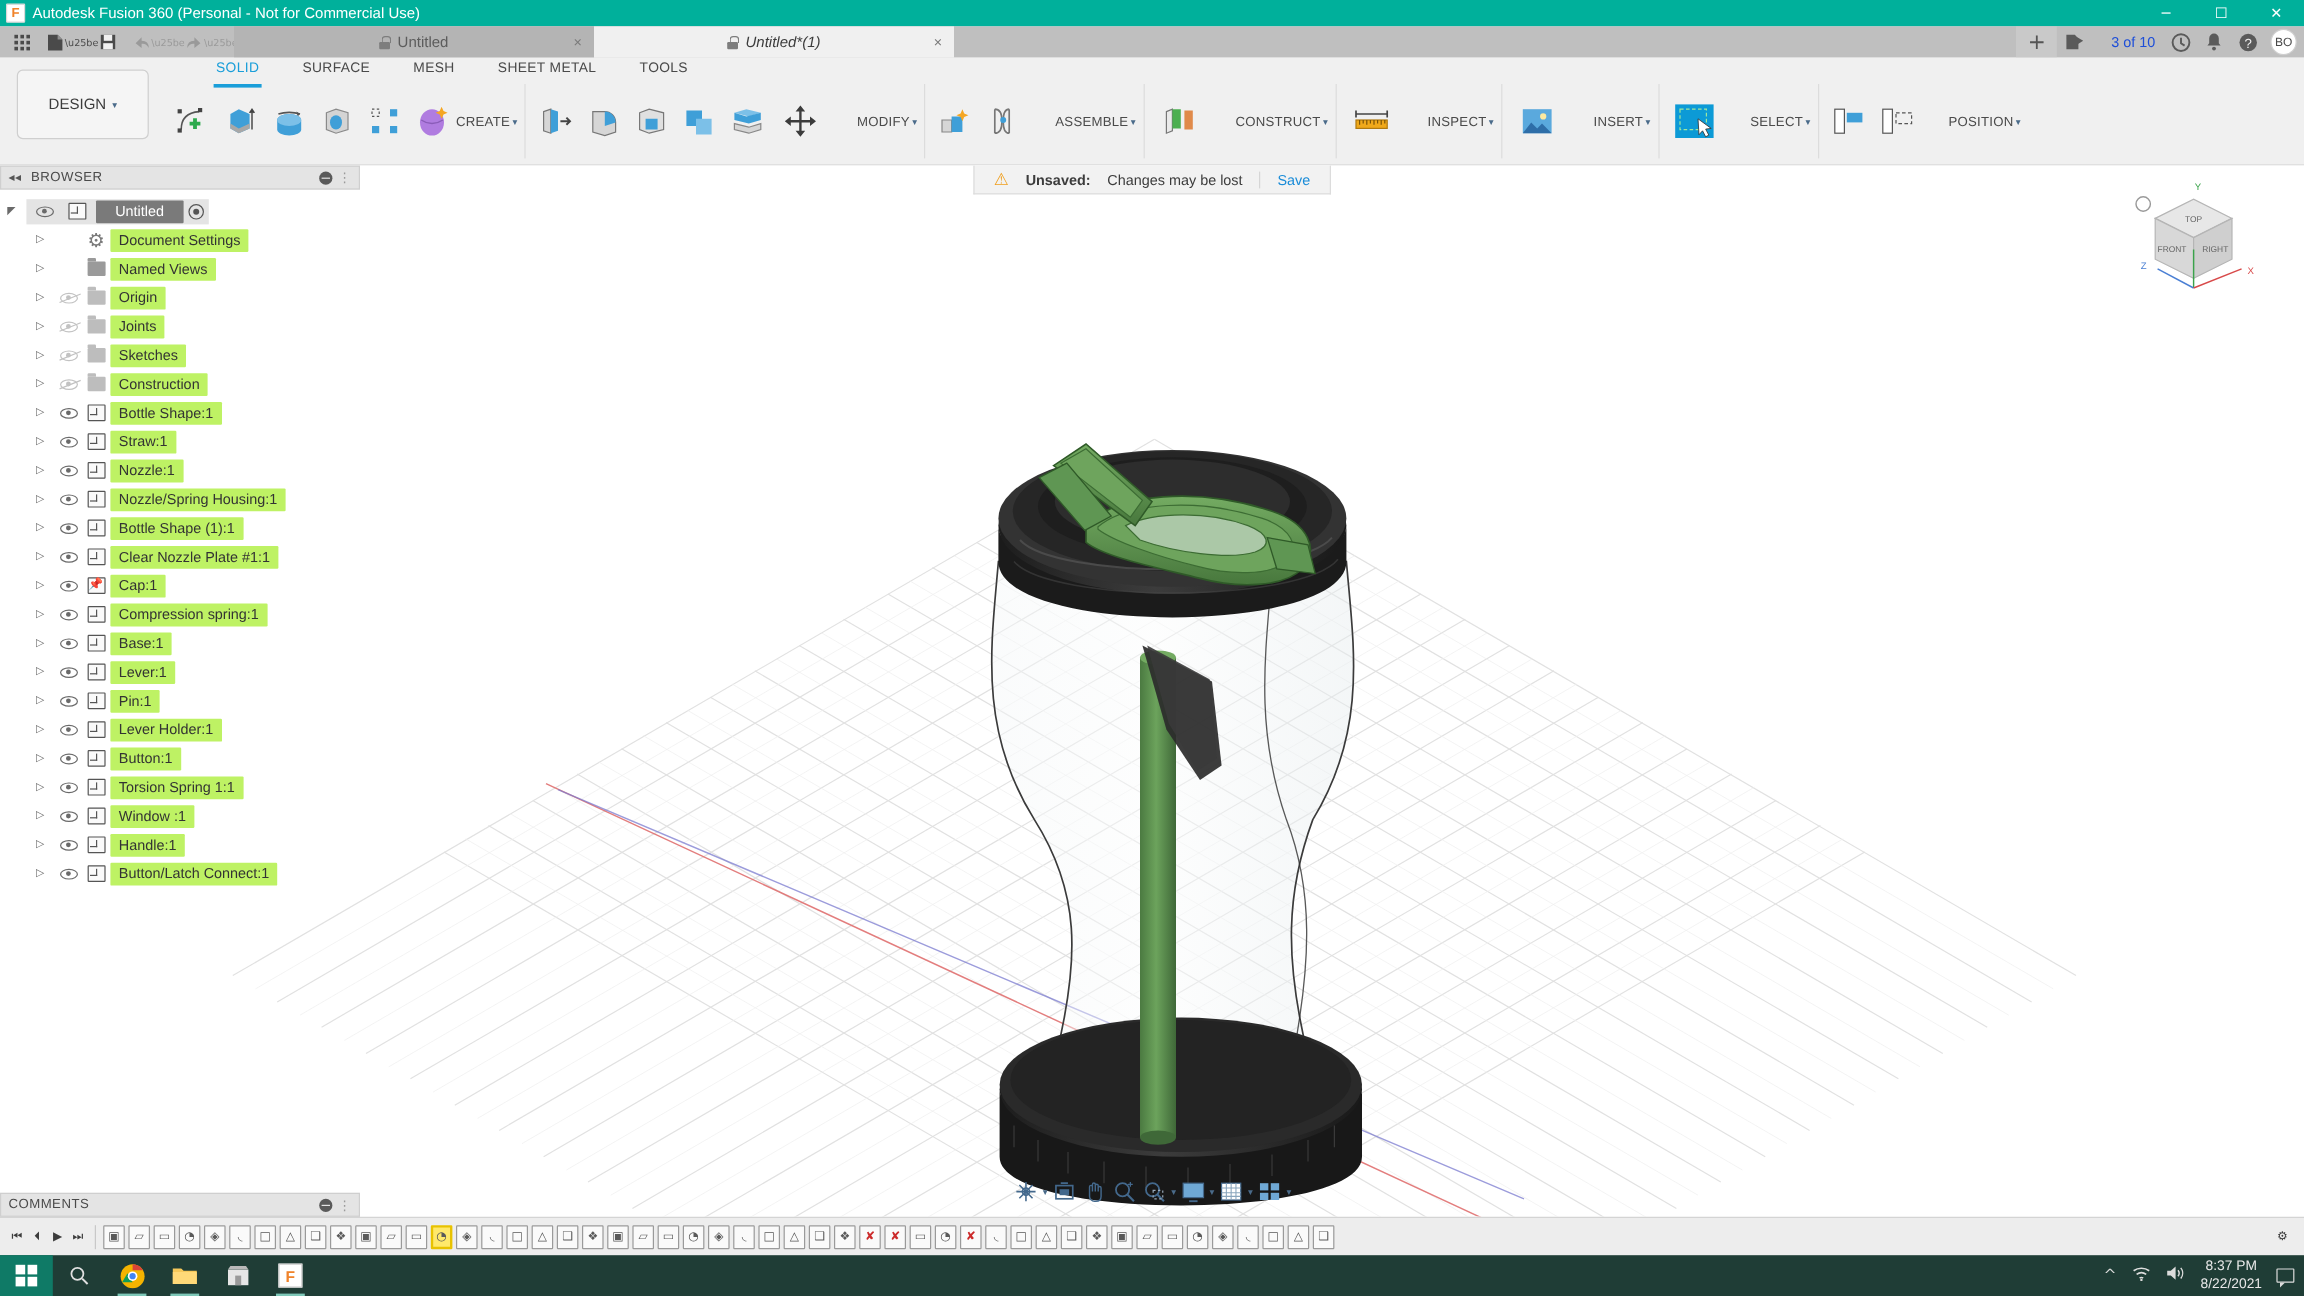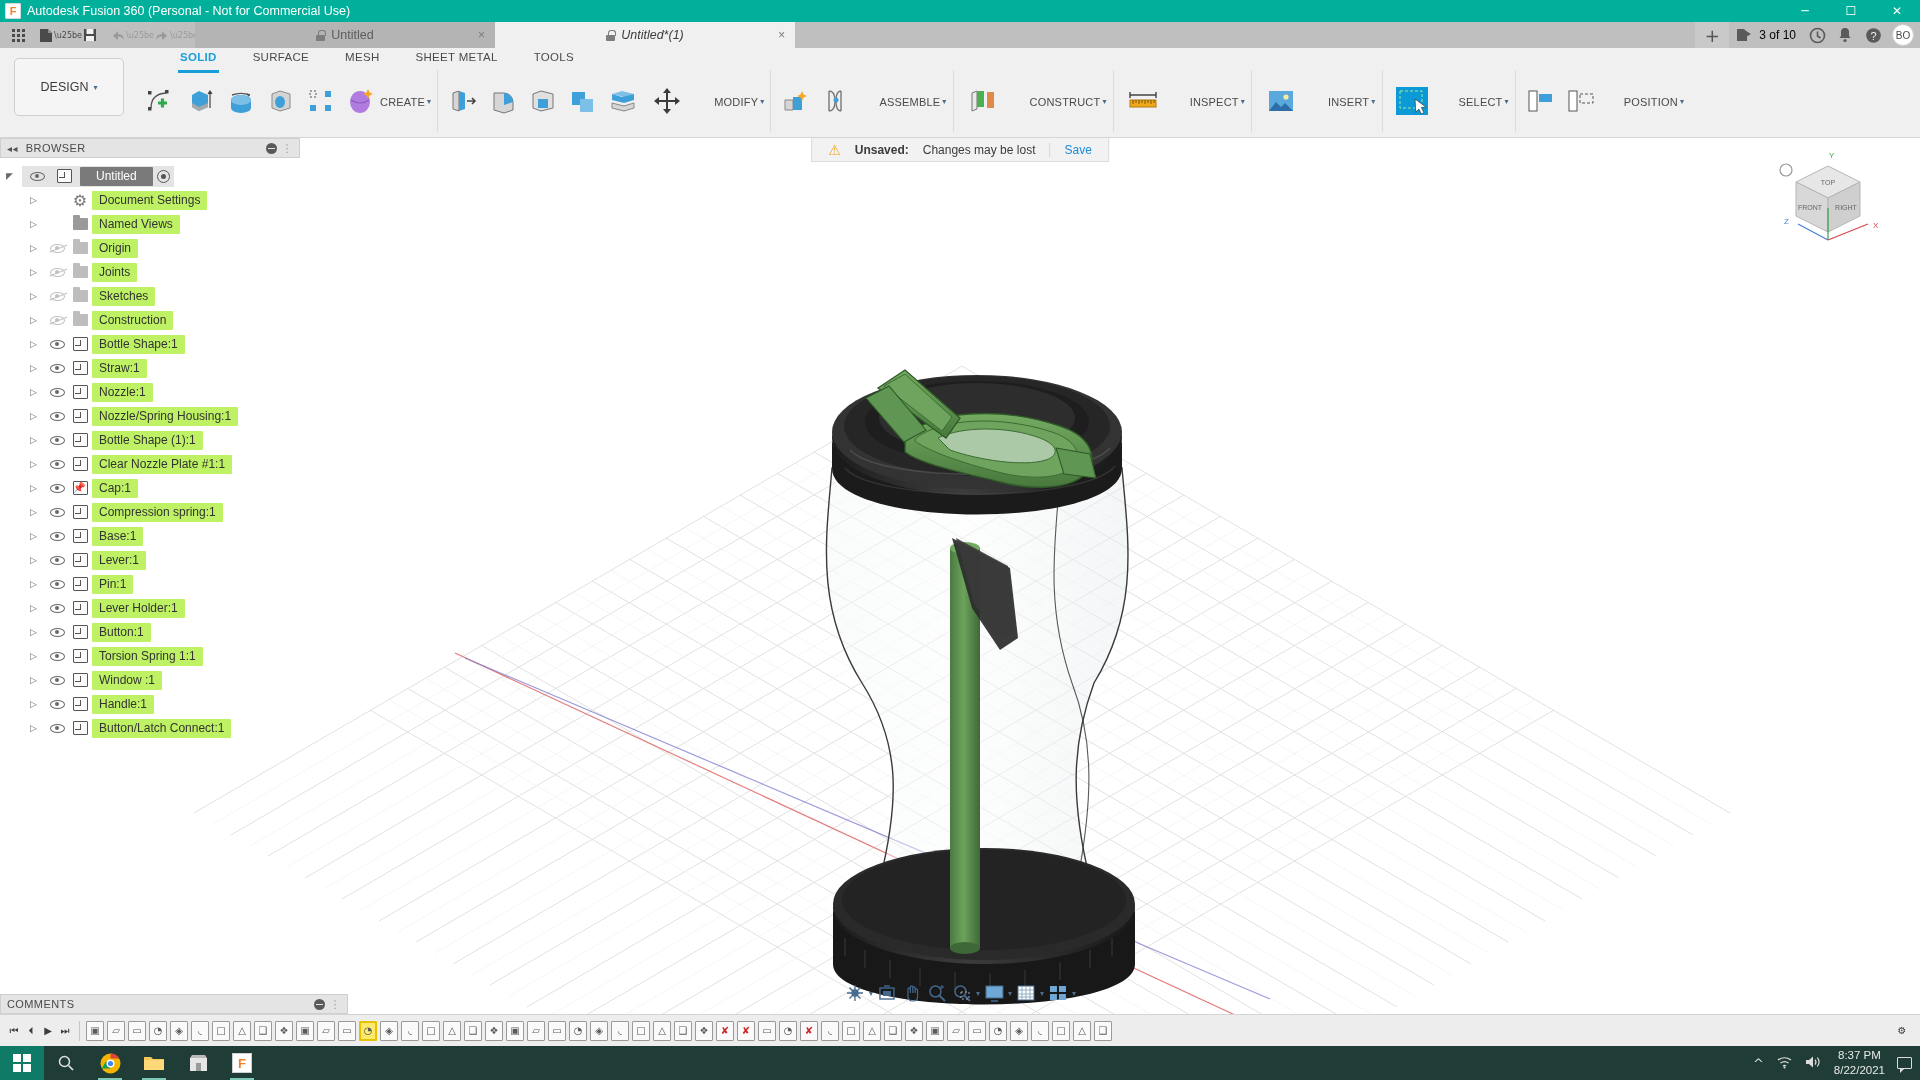--- a/index.html
+++ b/index.html
@@ -63,42 +63,42 @@
   .lock::after {
     content: ""; position: absolute; left: 0; bottom: 0; width: 9px; height: 6px;
     background: #7d7d7d; border-radius: 1px;
   }
   #qbar .right-tools { display: flex; align-items: center; gap: 2px; padding-right: 6px; }
   .rtbtn {
     height: 26px; min-width: 26px; display: flex; align-items: center; justify-content: center;
     color: #5a5a5a; font-size: 14px; font-family: "DejaVu Sans", sans-serif; gap: 4px;
   }
   .rtbtn.plus { background: #c9c9c9; font-size: 18px; color: #555; width: 34px; }
-  .job-count { font-size: 12px; color: #000000; padding-right: 6px; }
+  .job-count { font-size: 12px; color: #1d4ed8; padding-right: 6px; margin-left: 15px; }
   .avatar {
     width: 22px; height: 22px; border-radius: 50%; background: #fff; border: 1px solid #cfcfcf;
     color: #4a4a4a; font-size: 10px; display: flex; align-items: center; justify-content: center;
     margin-left: 4px;
   }
 
   
   #ribbon { height: 90px; background: #f0f0f0; display: flex; position: relative;
             border-bottom: 1px solid #d6d6d6; }
   #design-menu {
     width: 110px; margin: 10px 0 0 14px; height: 58px; border: 1px solid #cfcfcf;
     border-radius: 5px; background: #f5f5f5; display: flex; align-items: center;
     justify-content: center; gap: 5px; font-size: 12.5px; color: #3c3c3c;
   }
   #ribbon .rib-body { flex: 1; display: flex; flex-direction: column; }
   .tabrow { display: flex; gap: 0; padding: 3px 0 0 38px; height: 22px; }
   .rtab {
     font-size: 11.5px; color: #4a4a4a; letter-spacing: .3px; padding: 0 18px;
     position: relative; white-space: nowrap;
   }
-  .rtab.active { color: #1a9ed9; font-weight: bold; }
+  .rtab.active { color: #1a9ed9; }
   .rtab.active::after {
     content: ""; position: absolute; left: 16px; right: 16px; bottom: -3px; height: 3px;
     background: #1a9ed9;
   }
   .panels { display: flex; align-items: flex-start; padding-left: 12px; flex: 1; }
   .panel { display: flex; flex-direction: row; align-items: center; position: relative;
            padding: 0 6px; height: 62px; text-align: center; }
   .panel + .panel { border-left: 1px solid #dcdcdc; gap: 24px; }
   .panel .prow { display: flex; align-items: center; gap: 2px; height: 44px; }
   .panel .plabel { font-size: 11px; color: #4a4a4a; letter-spacing: .2px; margin-top: 1px; }
@@ -176,21 +176,21 @@
   #unsaved .warn { color: #f0a020; font-size: 14px; font-family: "DejaVu Sans", sans-serif; }
   #unsaved .lbl { font-weight: bold; }
   #unsaved .sep { width: 1px; height: 14px; background: #d6d6d6; }
   #unsaved .savelink { color: #1a8cd8; }
 
   
   #viewcube { position: absolute; right: 34px; top: 10px; width: 110px; height: 100px; z-index: 8; }
 
   
   #comments {
-    position: absolute; left: 0; bottom: 0; width: 348px; height: 20px; background: #e4e4e4;
+    position: absolute; left: 0; bottom: 0; width: 300px; height: 20px; background: #e4e4e4;
     border: 1px solid #cfcfcf; display: flex; align-items: center; padding: 0 6px;
     font-size: 11px; color: #4a4a4a; letter-spacing: .4px; z-index: 6;
   }
   #comments .hdr-right { margin-left: auto; display: flex; align-items: center; gap: 5px; }
 
   
   #navbar {
     position: absolute; bottom: 8px; left: 50%; transform: translateX(-50%);
     height: 26px; display: flex; align-items: center; gap: 3px; z-index: 8;
   }

